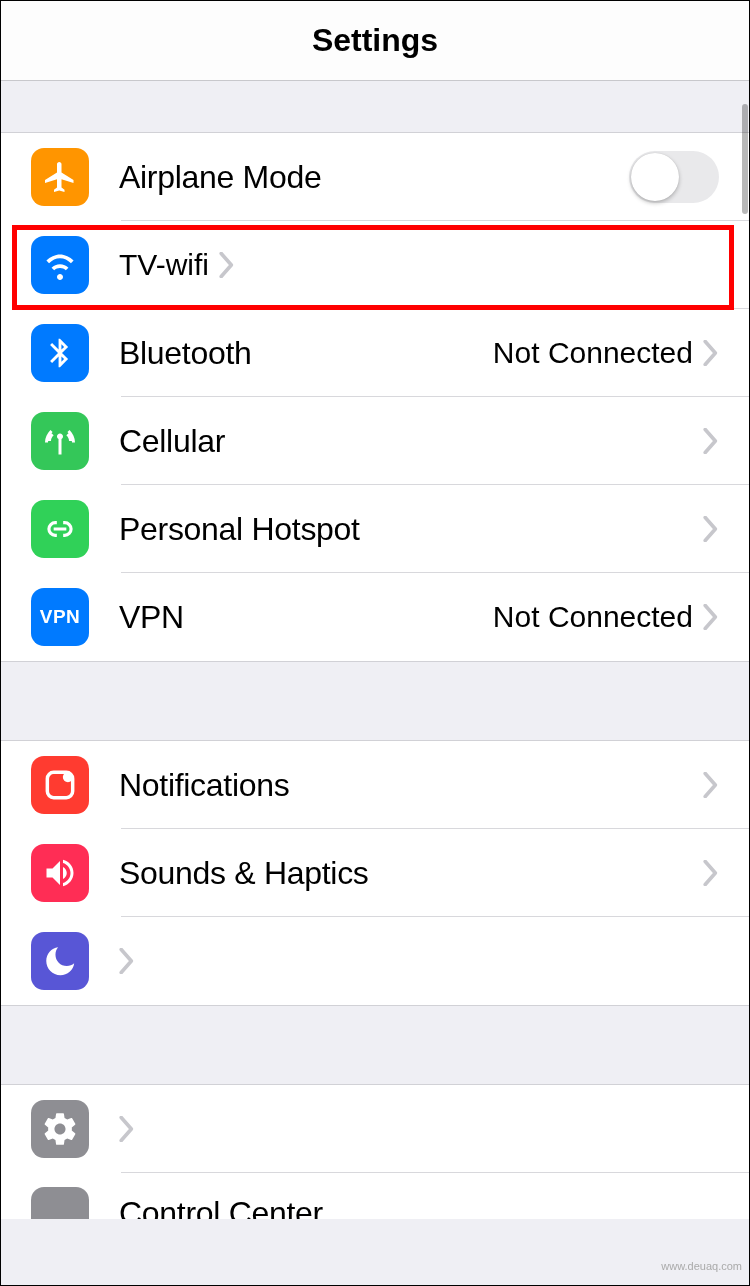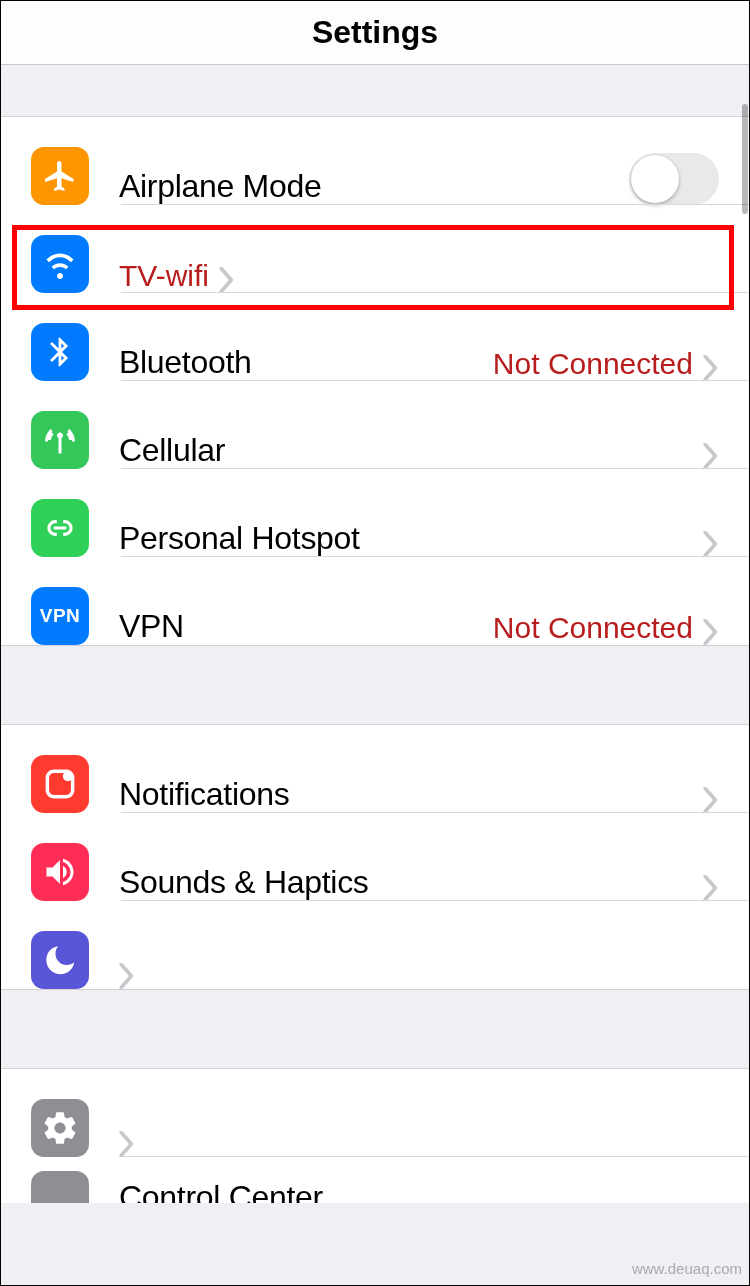--- a/index.html
+++ b/index.html
@@ -11,21 +11,21 @@
     color: #000;
     overflow: hidden;
     position: relative;
   }
   .frame {
     width: 750px; height: 1286px;
     border: 1px solid #000;
     background: #efeff4;
   }
   .navbar {
-    height: 64px;
+    height: 80px;
     background: #fdfdfd;
     border-bottom: 1px solid #c8c8cc;
     display: flex;
     align-items: center;
     justify-content: center;
   }
   .navbar-title {
     font-size: 32px;
     font-weight: 700;
   }
@@ -38,21 +38,21 @@
     height: 80px;
     background: #efeff4;
     border-top: 1px solid #d1d1d6;
     border-bottom: 1px solid #d1d1d6;
   }
   .section {
     background: #fff;
   }
   .row {
     display: flex;
-    align-items: flex-end;
+    align-items: center;
     height: 88px;
     padding: 0 30px 0 30px;
     position: relative;
   }
   .row .sep {
     position: absolute;
     left: 120px; right: 0; bottom: 0;
     height: 1px;
     background: #d8d8dc;
   }
@@ -65,21 +65,21 @@
     margin-right: 30px;
     color: #fff;
   }
   .label {
     font-size: 32px;
     flex: 1 1 auto;
     letter-spacing: -0.3px;
   }
   .value {
     font-size: 30px;
-    color: #b91c1c;
+    color: #000000;
     margin-right: 10px;
   }
   .chevron {
     width: 16px; height: 26px;
     color: #c7c7cc;
     flex: 0 0 auto;
   }
   .chevron svg { display: block; }
   .toggle {
     width: 90px; height: 52px;
@@ -104,21 +104,21 @@
   .scrollbar {
     position: absolute;
     right: 2px; top: 104px;
     width: 6px; height: 110px;
     background: rgba(0,0,0,0.28);
     border-radius: 3px;
   }
   .watermark {
     position: absolute;
     right: 8px;
-    font-size: 15px;
+    font-size: 11px;
     color: #aaa;
     font-family: Arial, sans-serif;
   }
   
   .bg-orange { background: #ff9500; }
   .bg-blue   { background: #007aff; }
   .bg-green  { background: #34c759; }
   .bg-green2 { background: #30d158; }
   .bg-red    { background: #ff3b30; }
   .bg-pink   { background: #ff2d55; }

